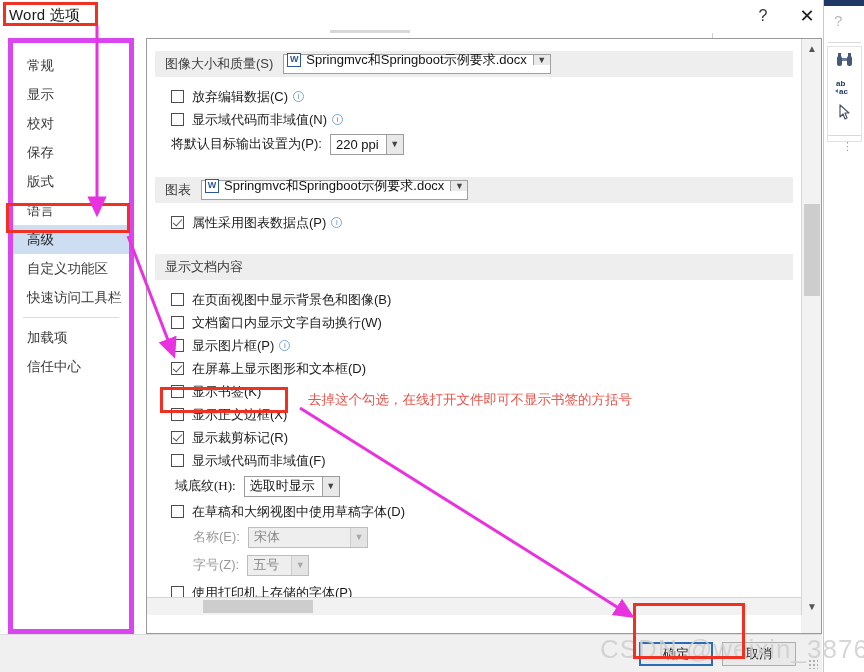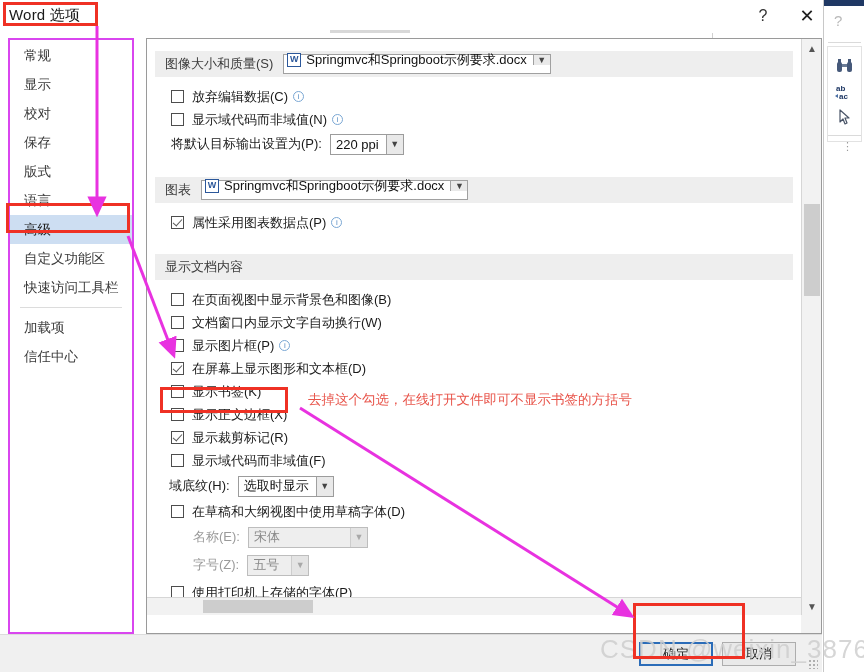--- a/index.html
+++ b/index.html
@@ -35,22 +35,22 @@
     text-align: center; line-height: 26px; font-size: 18px; color: #222;
   }
   .title-tabstrip {
     position: absolute; left: 330px; top: 30px; width: 80px; height: 3px;
     background: #d8d8d8;
   }
 
   
   .nav {
     position: absolute; left: 8px; top: 38px; width: 126px; height: 596px;
-    background: #ffffff; border: 2px solid #d946ef;
-    padding-top: 1px;
+    background: #ffffff; border: 5px solid #d946ef;
+    padding-top: 8px;
   }
   .nav-item {
     height: 29px; line-height: 29px;
     padding-left: 14px; font-size: 13.5px; color: #3a3a3a;
     white-space: nowrap;
   }
   .nav-item.selected {
     background: #cddef2; color: #1a1a1a;
   }
   .nav-sep { height: 1px; background: #dcdcdc; margin: 5px 10px 5px 10px; }
@@ -182,21 +182,21 @@
   }
   .rail-topbar {
     position: absolute; left: 0; top: 0; width: 41px; height: 6px; background: #1f3864;
   }
   .rail-help {
     position: absolute; left: 10px; top: 12px; font-size: 15px; color: #b9b9b9;
   }
   .rail-divider { position: absolute; left: 4px; top: 42px; width: 33px; height: 1px; background: #dadada; }
   .rail-icons { position: absolute; left: 0; top: 52px; width: 41px; }
   .rail-icon {
-    width: 41px; height: 26px; display: flex; align-items: center; justify-content: center;
+    width: 41px; height: 26px; display: flex; align-items: flex-start; justify-content: center;
     color: #3a4a63; font-size: 13px;
   }
   .rail-divider2 { position: absolute; left: 4px; top: 135px; width: 33px; height: 1px; background: #dadada; }
   .rail-dots {
     position: absolute; left: 18px; top: 140px; font-size: 11px; color: #9a9a9a; letter-spacing: 1px;
   }
   .rail-border {
     position: absolute; left: 3px; top: 46px; width: 35px; height: 96px;
     border: 1px solid #e2e2e2;
   }
@@ -360,21 +360,21 @@
         </div>
         <div class="row">
           <span class="cb checked"></span>
           <span class="lbl">显示裁剪标记(R)</span>
         </div>
         <div class="row">
           <span class="cb"></span>
           <span class="lbl">显示域代码而非域值(F)</span>
         </div>
 
-        <div class="row" style="height:28px;margin-left:22px;">
+        <div class="row" style="height:28px;margin-left:28px;font-family:Liberation Serif, serif;">
           <span class="lbl">域底纹(H):</span>
           <span class="sel">
             <span class="val">选取时显示</span>
             <span class="combo-arrow">▼</span>
           </span>
         </div>
 
         <div class="row">
           <span class="cb"></span>
           <span class="lbl">在草稿和大纲视图中使用草稿字体(D)</span>

